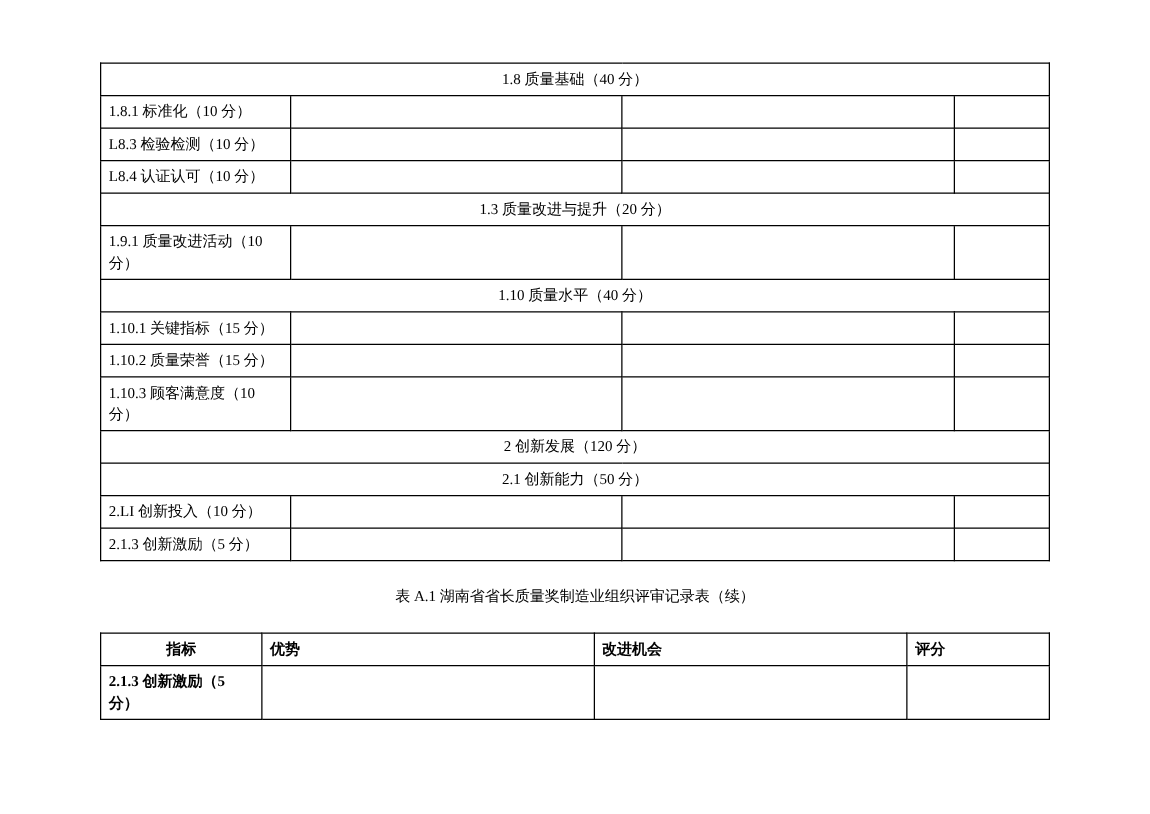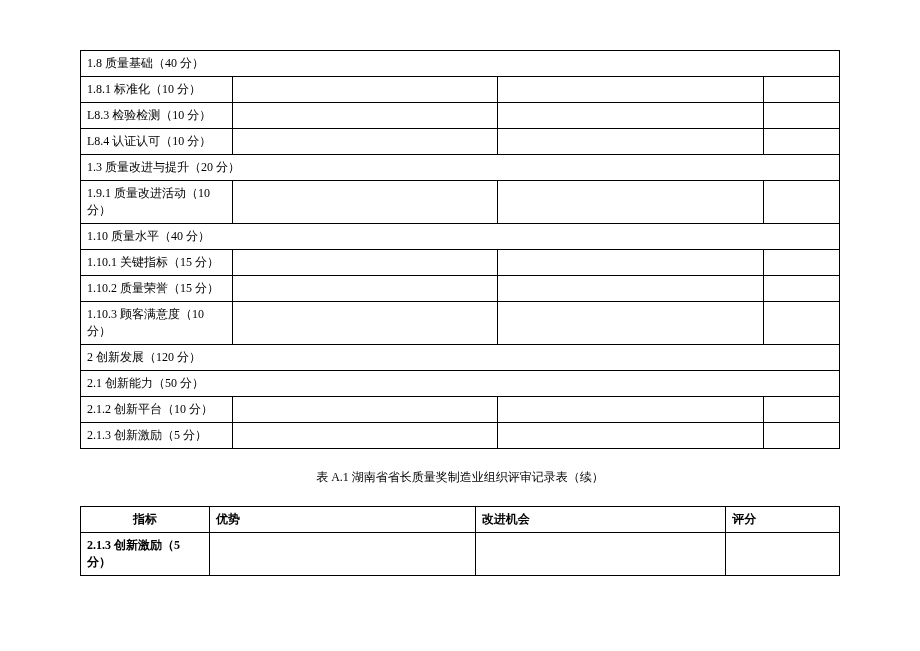--- a/index.html
+++ b/index.html
@@ -18,21 +18,21 @@
       border-collapse: collapse;
       border: 1px solid #000;
     }
     .main-table td {
       border: 1px solid #000;
       padding: 4px 6px;
       height: 24px;
       vertical-align: middle;
     }
     .section-header {
-      text-align: left;
+      text-align: center;
       font-weight: normal;
     }
     .item-cell {
       width: 20%;
     }
     .col-2 {
       width: 35%;
     }
     .col-3 {
       width: 35%;
@@ -122,21 +122,21 @@
   </tr>
 
   <tr>
     <td colspan="4" class="section-header">2 创新发展（120 分）</td>
   </tr>
 
   <tr>
     <td colspan="4" class="section-header">2.1 创新能力（50 分）</td>
   </tr>
   <tr>
-    <td class="item-cell">2.1.2 创新平台（10 分）</td>
+    <td class="item-cell">2.LI 创新投入（10 分）</td>
     <td></td>
     <td></td>
     <td></td>
   </tr>
   <tr>
     <td class="item-cell">2.1.3 创新激励（5 分）</td>
     <td></td>
     <td></td>
     <td></td>
   </tr>

